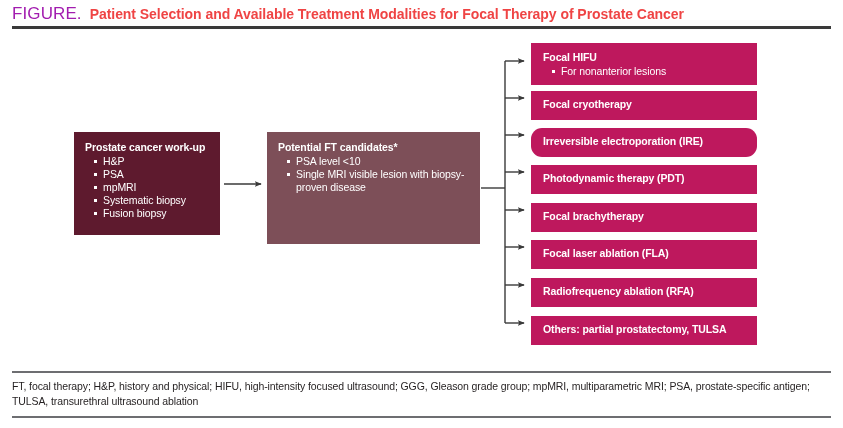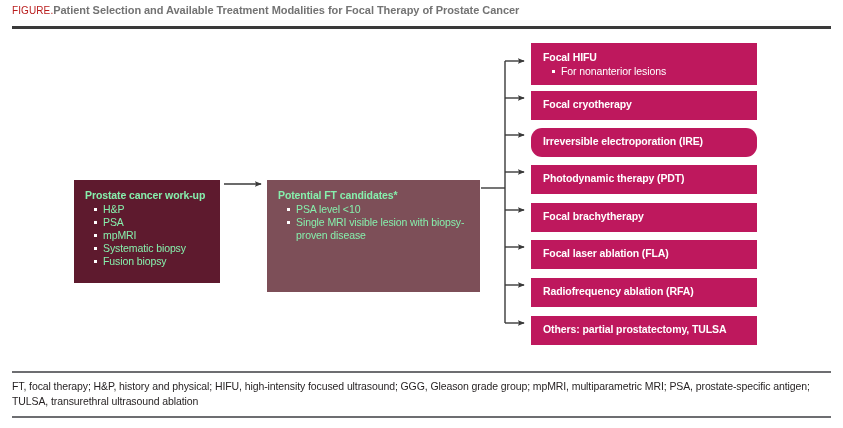--- a/index.html
+++ b/index.html
@@ -21,30 +21,31 @@
     position: absolute;
     left: 12px;
     top: 4px;
     width: 819px;
     height: 22px;
     display: flex;
     align-items: baseline;
     white-space: nowrap;
   }
   #figure-label {
-    font-size: 10px;
+    font-size: 17px;
     font-weight: 400;
     letter-spacing: 0.1px;
-    color: #b91c1c;
+    color: #a21caf;
+    margin-right: 8px;
   }
   #figure-title {
-    font-size: 11px;
+    font-size: 14px;
     font-weight: bold;
     letter-spacing: -0.05px;
-    color: #737373;
+    color: #ef4444;
   }
   #header-rule {
     position: absolute;
     left: 12px;
     top: 26px;
     width: 819px;
     height: 3px;
     background: #3a3a3a;
   }
 
@@ -53,22 +54,21 @@
     position: absolute;
     left: 0;
     top: 29px;
     width: 843px;
     height: 340px;
   }
 
   .node-box {
     position: absolute;
     box-sizing: border-box;
-    color: #86efac;
-    margin-top: 48px;
+    color: #ffffff;
   }
 
   
   #box-workup {
     left: 74px;
     top: 103px;
     width: 146px;
     height: 103px;
     background: #5e1a2e;
     padding: 9px 10px 0 11px;

